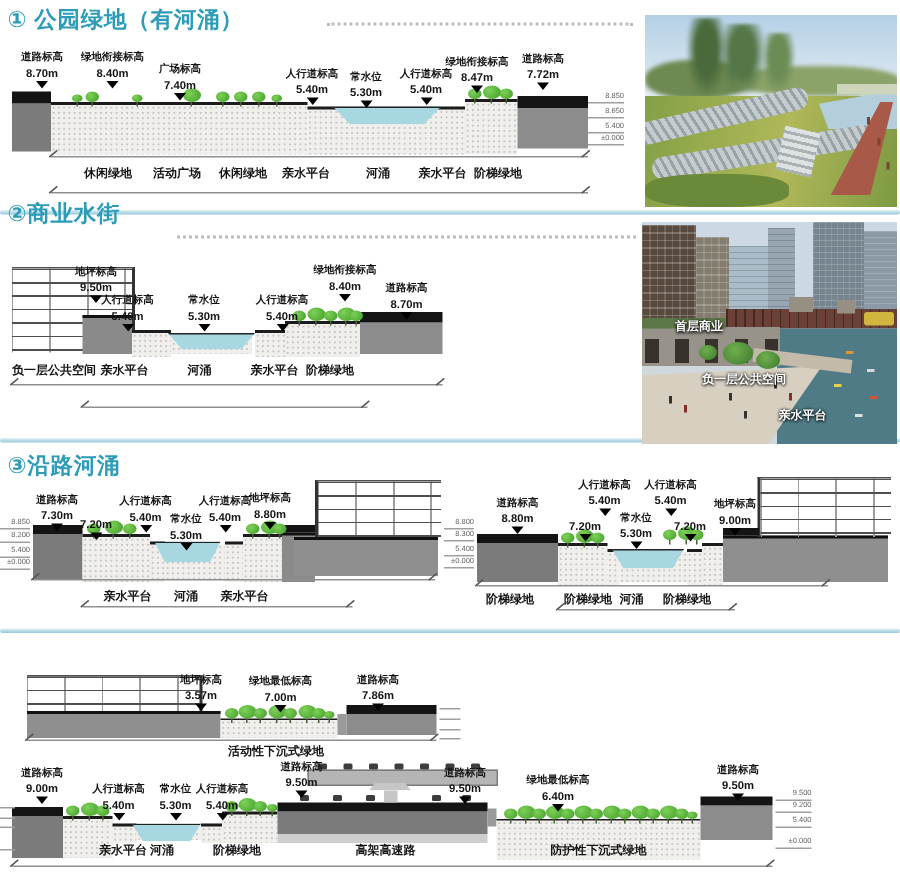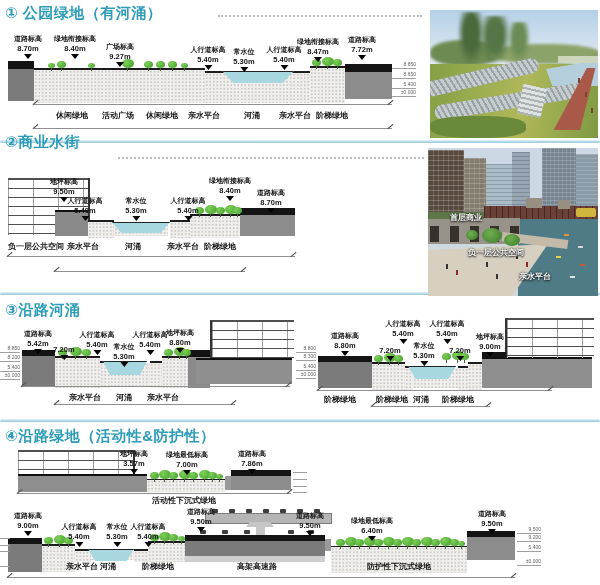--- a/index.html
+++ b/index.html
@@ -73,21 +73,21 @@
         <span class="v">8.70m</span>
         <span class="tri"></span>
       </div>
   <div class="elev" style="left:75px;top:35px">
         <span>绿地衔接标高</span>
         <span class="v">8.40m</span>
         <span class="tri"></span>
       </div>
   <div class="elev" style="left:120px;top:43px">
         <span>广场标高</span>
-        <span class="v">9.27m</span>
+        <span class="v">7.40m</span>
         <span class="tri"></span>
       </div>
   <div class="elev" style="left:208px;top:46px">
         <span>人行道标高</span>
         <span class="v">5.40m</span>
         <span class="tri"></span>
       </div>
   <div class="elev" style="left:244px;top:48px">
         <span>常水位</span>
         <span class="v">5.30m</span>
@@ -270,21 +270,21 @@
 
   <div class="tree" style="left:58px;top:349px"></div>
   <div class="tree lg" style="left:70px;top:347px"></div>
   <div class="tree" style="left:82px;top:349px"></div>
   <div class="tree" style="left:164px;top:349px"></div>
   <div class="tree lg" style="left:174px;top:347px"></div>
   <div class="tree" style="left:182px;top:349px"></div>
 
   <div class="elev" style="left:38px;top:330px">
         <span>道路标高</span>
-        <span class="v">5.42m</span>
+        <span class="v">7.30m</span>
         <span class="tri"></span>
       </div>
   <div class="elev" style="left:64px;top:345px">
         <span></span>
         <span class="v">7.20m</span>
         <span class="tri"></span>
       </div>
   <div class="elev" style="left:97px;top:331px">
         <span>人行道标高</span>
         <span class="v">5.40m</span>
@@ -376,21 +376,20 @@
   <div class="zone" style="left:340px;top:394px">阶梯绿地</div>
   <div class="zone" style="left:392px;top:394px">阶梯绿地</div>
   <div class="zone" style="left:421px;top:394px">河涌</div>
   <div class="zone" style="left:458px;top:394px">阶梯绿地</div>
   <div class="dim" style="left:372px;top:406px;width:118px"></div>
 
   <div class="rule" style="top:419px"></div>
 </div>
 
 <div class="sec">
-  <div class="title" style="left:5px;top:427px">④沿路绿地（活动性&amp;防护性）</div>
 
   <div class="bldg wr" style="left:18px;top:450px;width:115px;height:24px"></div>
   <div class="slab" style="left:18px;top:474px;width:129px;height:16px"></div>
   <div class="hatch" style="left:147px;top:479px;width:78px;height:12px;border-top:1.5px solid #1c1c1c"></div>
   <div class="slab" style="left:225px;top:476px;width:6px;height:14px;background:#9a9a9a;border-top:none"></div>
   <div class="rblack" style="left:231px;top:470px;width:60px;height:6px"></div>
   <div class="rgray" style="left:231px;top:476px;width:60px;height:14px;background:#8c8c8c"></div>
   <div class="tick" style="left:293px;top:472px"></div>
   <div class="tick" style="left:293px;top:479px"></div>
   <div class="tick" style="left:293px;top:486px"></div>

